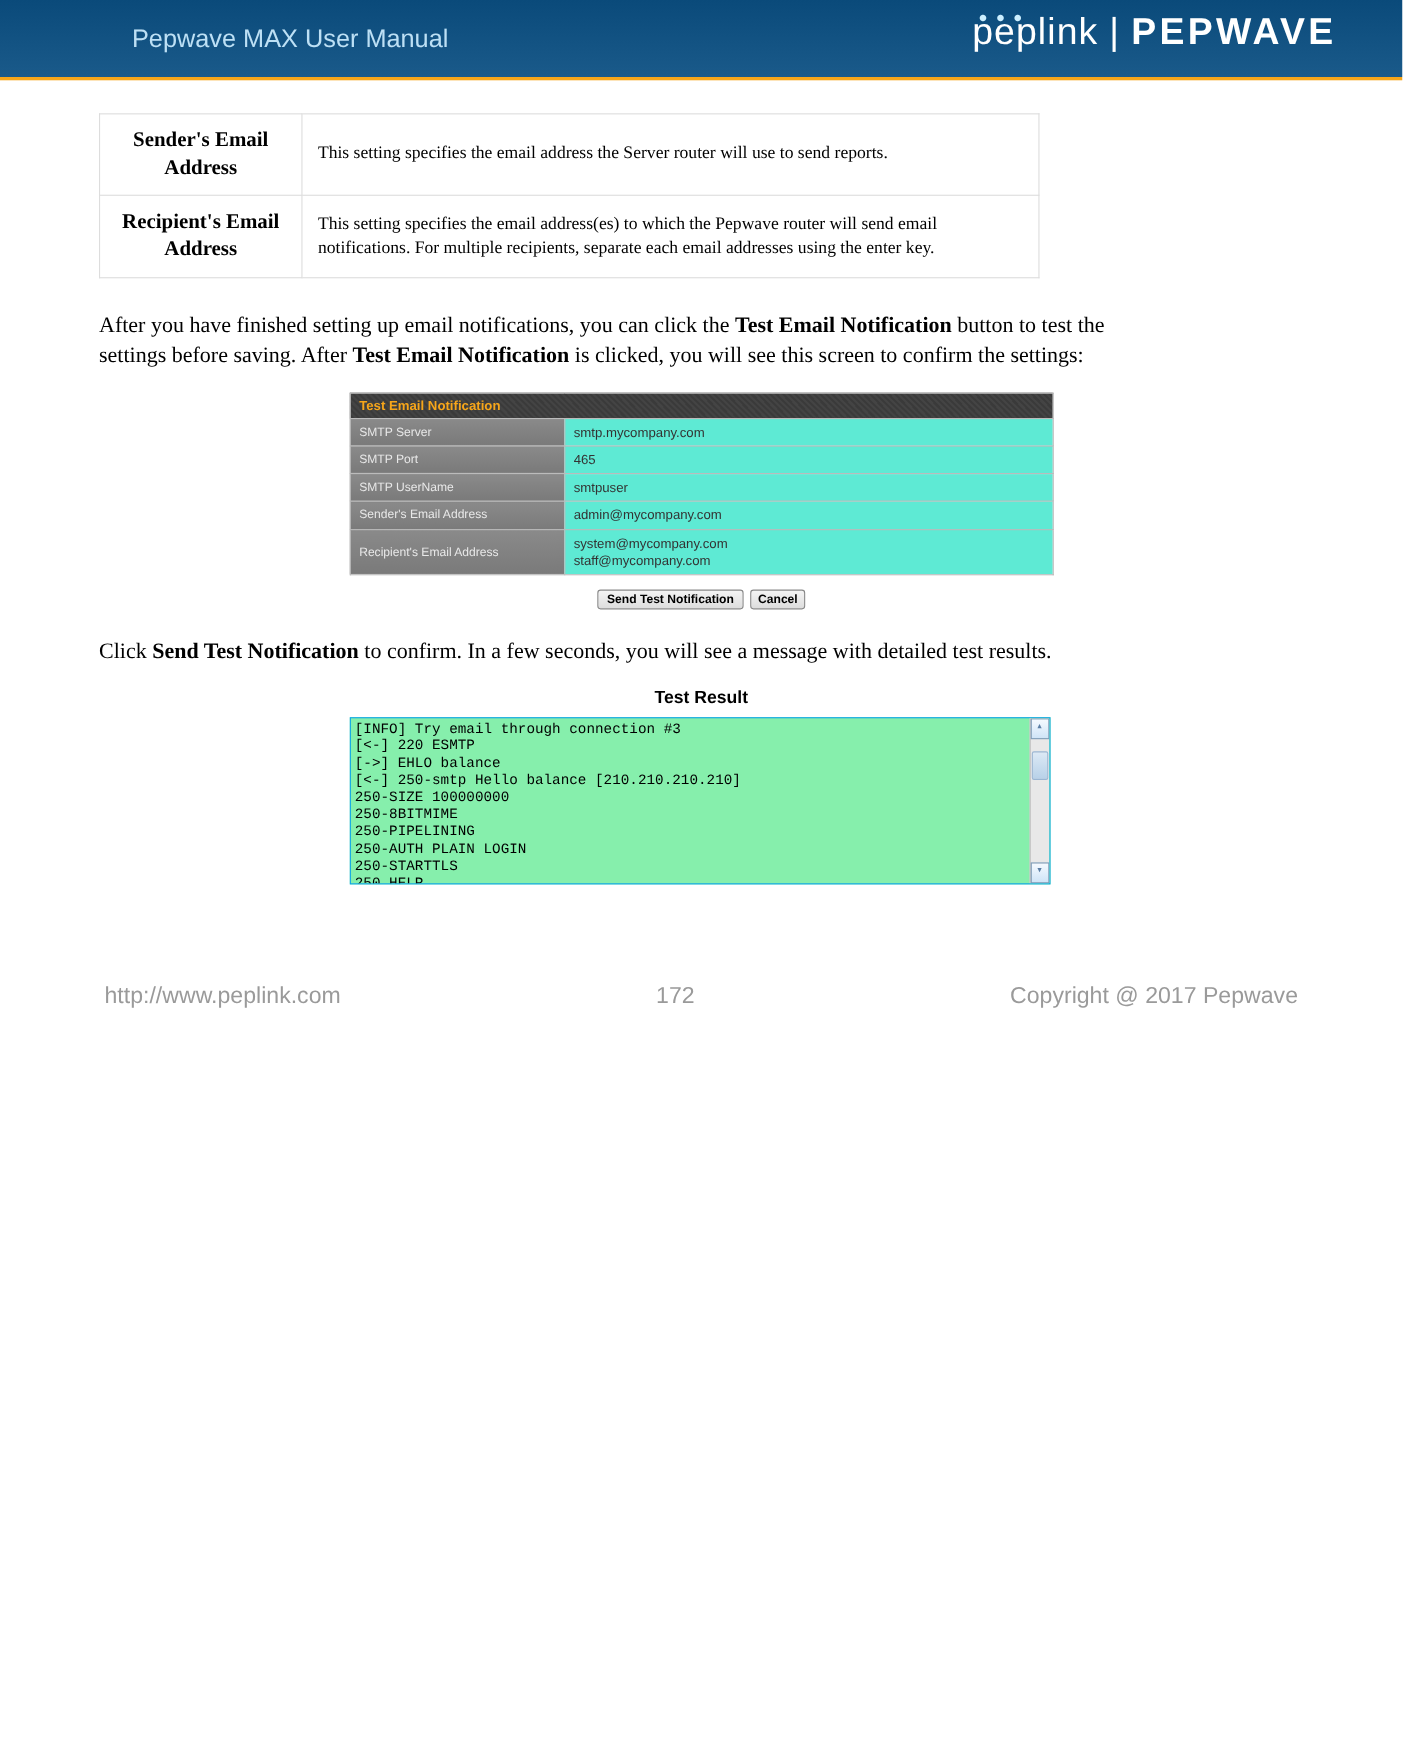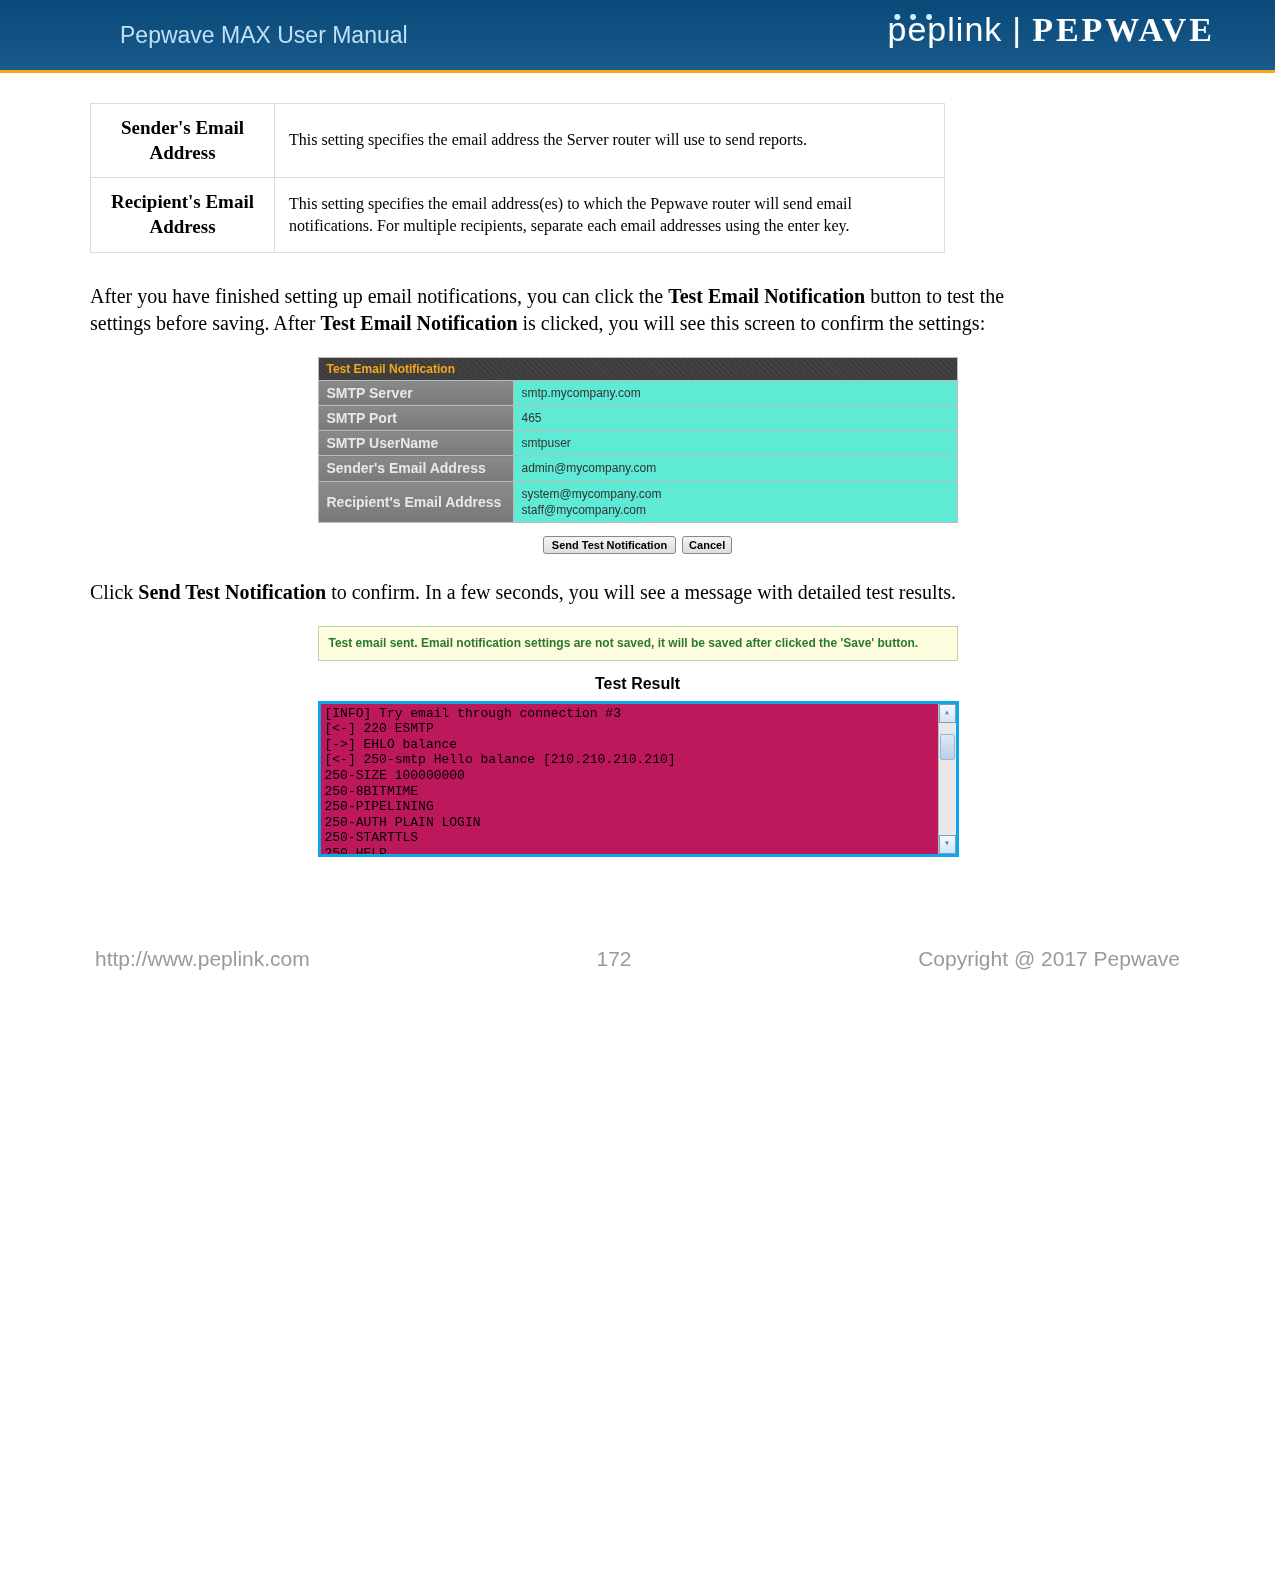--- a/index.html
+++ b/index.html
@@ -37,21 +37,21 @@
   }
   .dots {
     position: absolute;
     top: -6px;
     left: 6px;
     font-size: 22px;
     color: #ccefff;
   }
   .peplink-text { font-weight: 300; }
   .divider-v { margin: 0 10px; font-weight: 100; }
-  .pepwave-text { font-weight: 700; letter-spacing: 3px; font-family: Liberation Serif, serif; }
+  .pepwave-text { font-weight: 700; letter-spacing: 3px; }
 
   .content {
     padding: 30px 90px 40px 90px;
   }
 
   table.defs {
     border-collapse: collapse;
     width: 855px;
     margin-bottom: 30px;
   }
@@ -96,22 +96,21 @@
     border: 1px solid #444;
   }
   .panel td {
     border: 1px solid #bbb;
     padding: 4px 8px;
   }
   .panel td.plabel {
     background: linear-gradient(#8a8a8a, #7a7a7a);
     color: #e8e8e8;
     width: 178px;
-    font-size: 14px;
-    font-weight: bold;
+    font-size: 11px;
   }
   .panel td.pvalue {
     background: #5eead4;
     color: #333;
     font-size: 12px;
     line-height: 1.35;
   }
 
   .button-row {
     text-align: center;
@@ -147,22 +146,22 @@
   }
   .test-result-title {
     text-align: center;
     font-family: Arial, Helvetica, sans-serif;
     font-weight: bold;
     font-size: 16px;
     margin: 14px 0 8px 0;
   }
   .console-wrap {
     position: relative;
-    border: 3px solid #0ea5e9;
-    background: #be185d;
+    border: 1px solid #0ea5e9;
+    background: #86efac;
     width: 635px;
     height: 150px;
     font-family: "Courier New", monospace;
     font-size: 13px;
     line-height: 1.2;
     overflow: hidden;
   }
   .console-text {
     padding: 2px 4px;
     white-space: pre;
@@ -271,21 +270,20 @@
   <div class="button-row">
     <span class="win-button">Send Test Notification</span>
     <span class="win-button cancel">Cancel</span>
   </div>
 
   <div class="paragraph">
     <span>Click </span><b>Send Test Notification</b><span> to confirm. In a few seconds, you will see a message with detailed test results.</span>
   </div>
 
   <div class="notif-block">
-    <div class="notif-msg">Test email sent. Email notification settings are not saved, it will be saved after clicked the 'Save' button.</div>
     <div class="test-result-title">Test Result</div>
     <div class="console-wrap">
       <div class="console-text">[INFO] Try email through connection #3
 [&lt;-] 220 ESMTP
 [-&gt;] EHLO balance
 [&lt;-] 250-smtp Hello balance [210.210.210.210]
 250-SIZE 100000000
 250-8BITMIME
 250-PIPELINING
 250-AUTH PLAIN LOGIN

